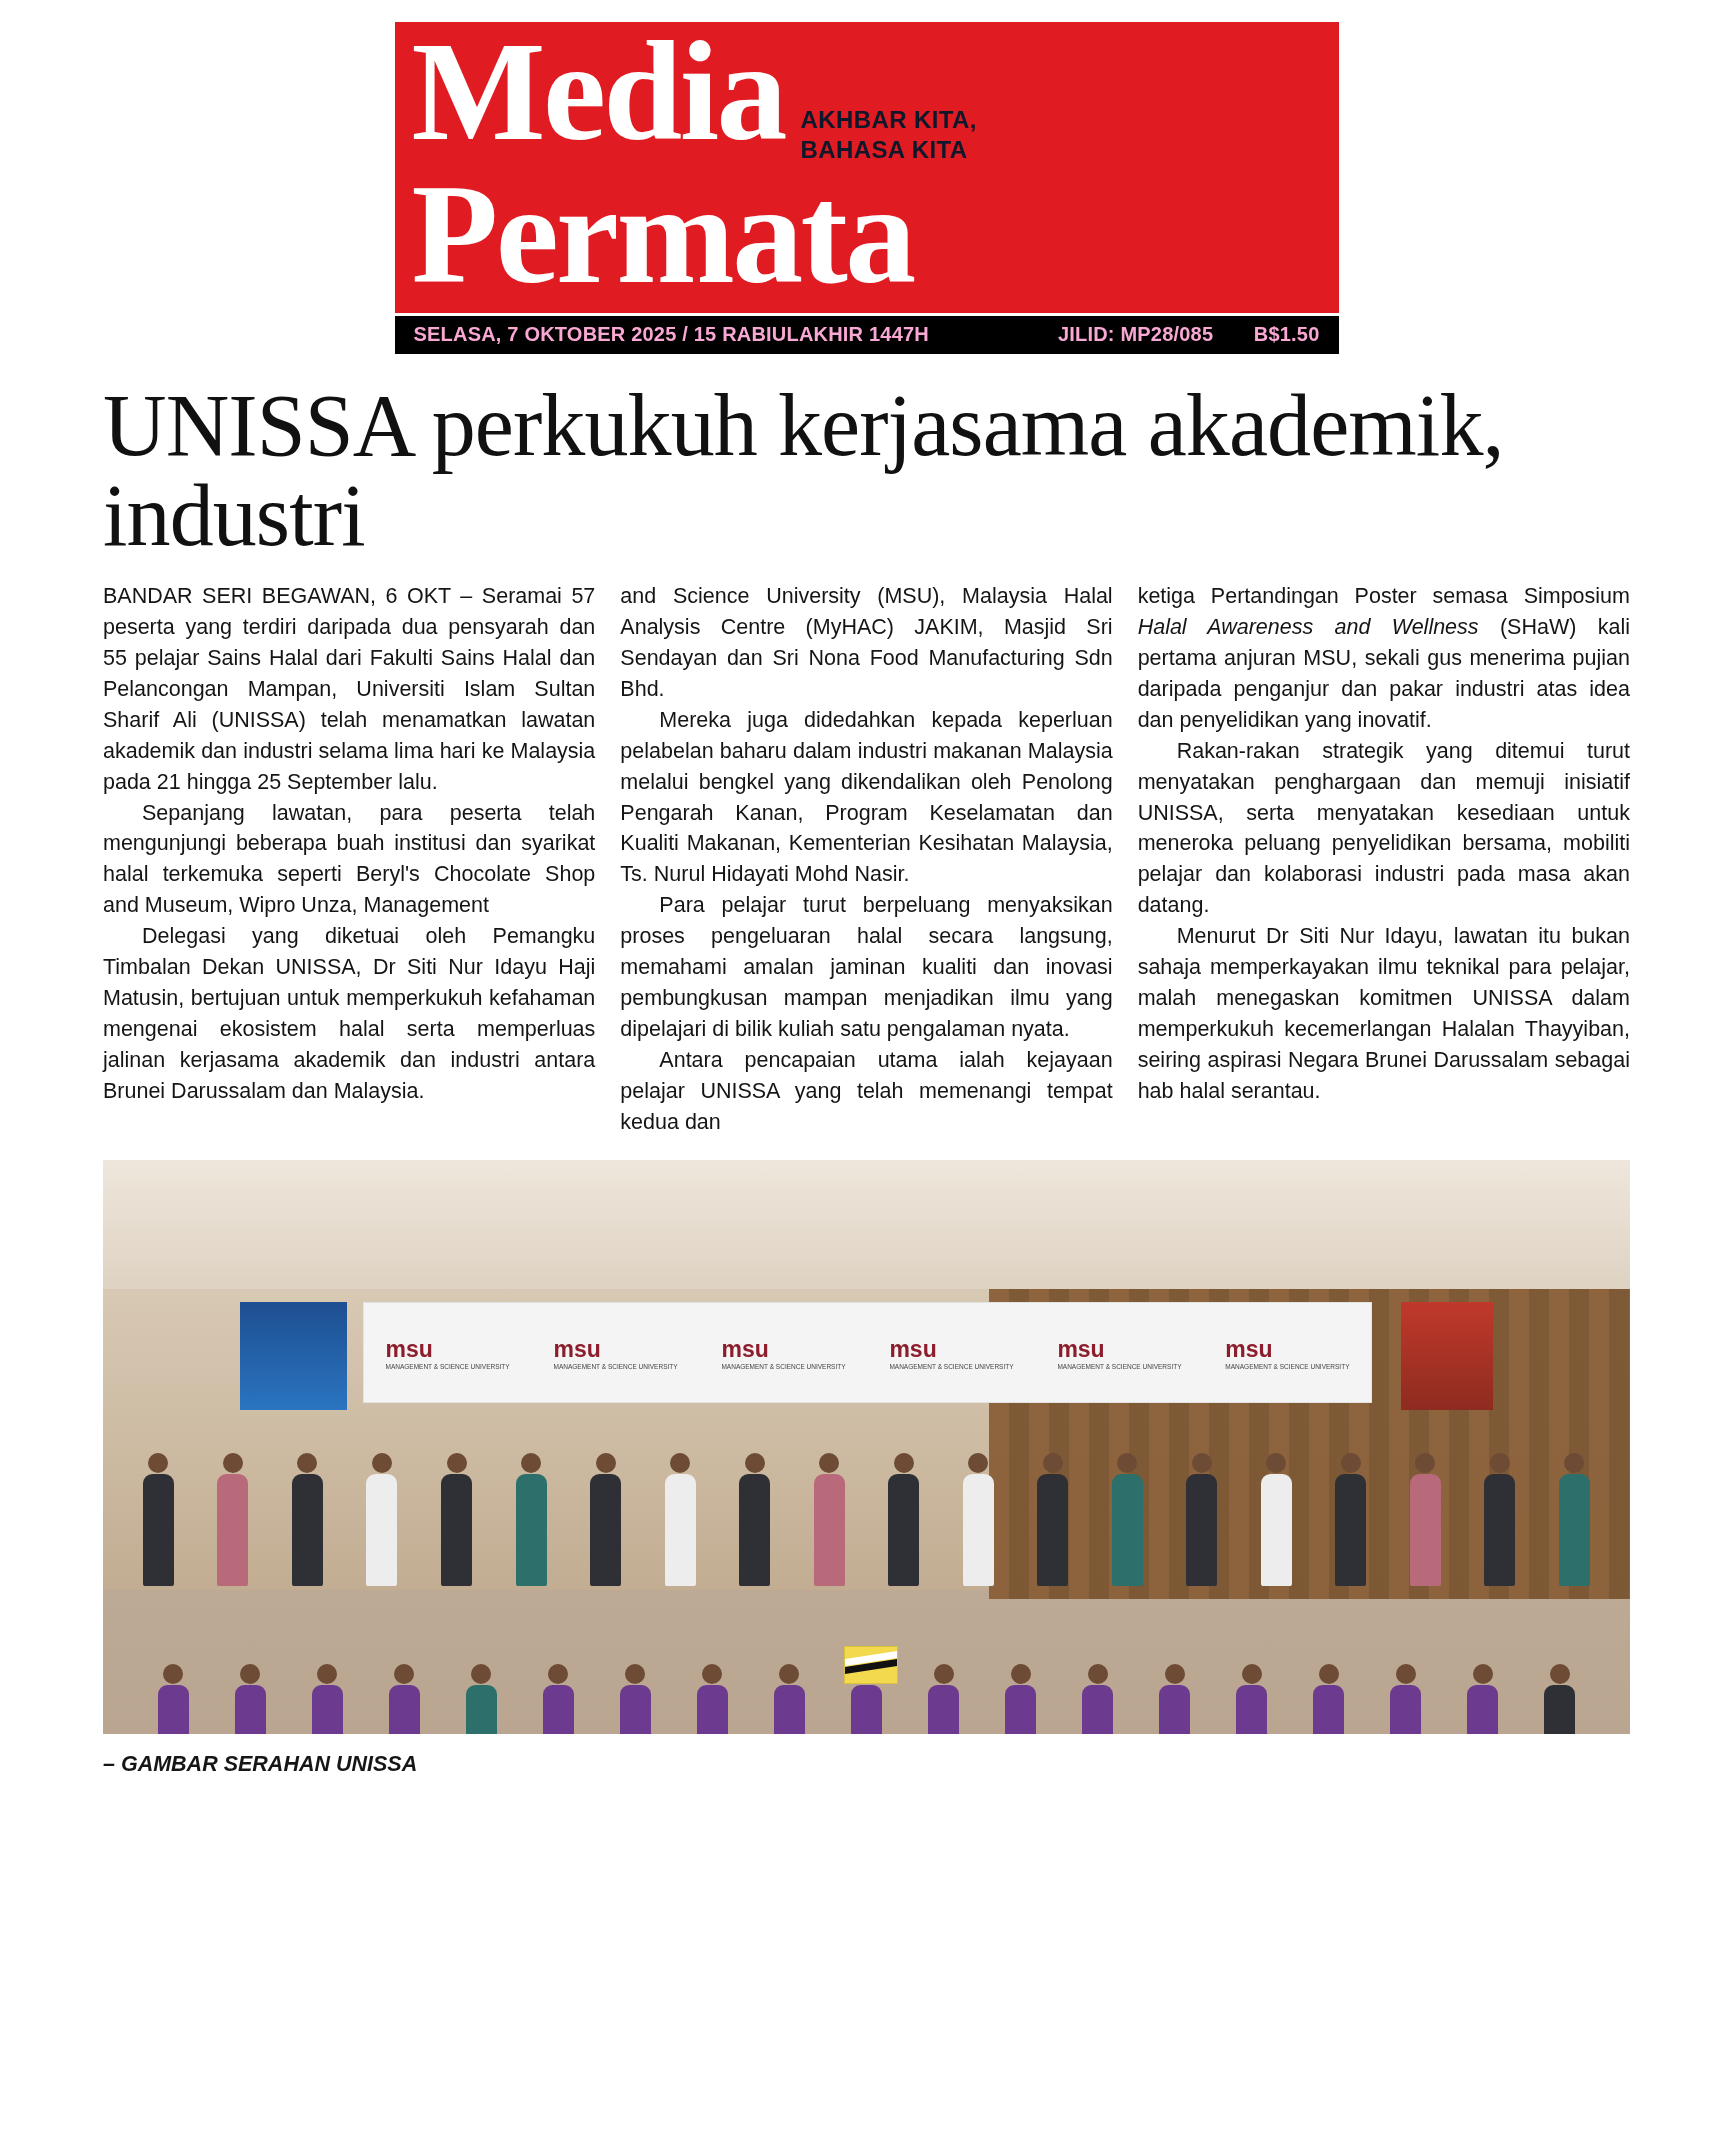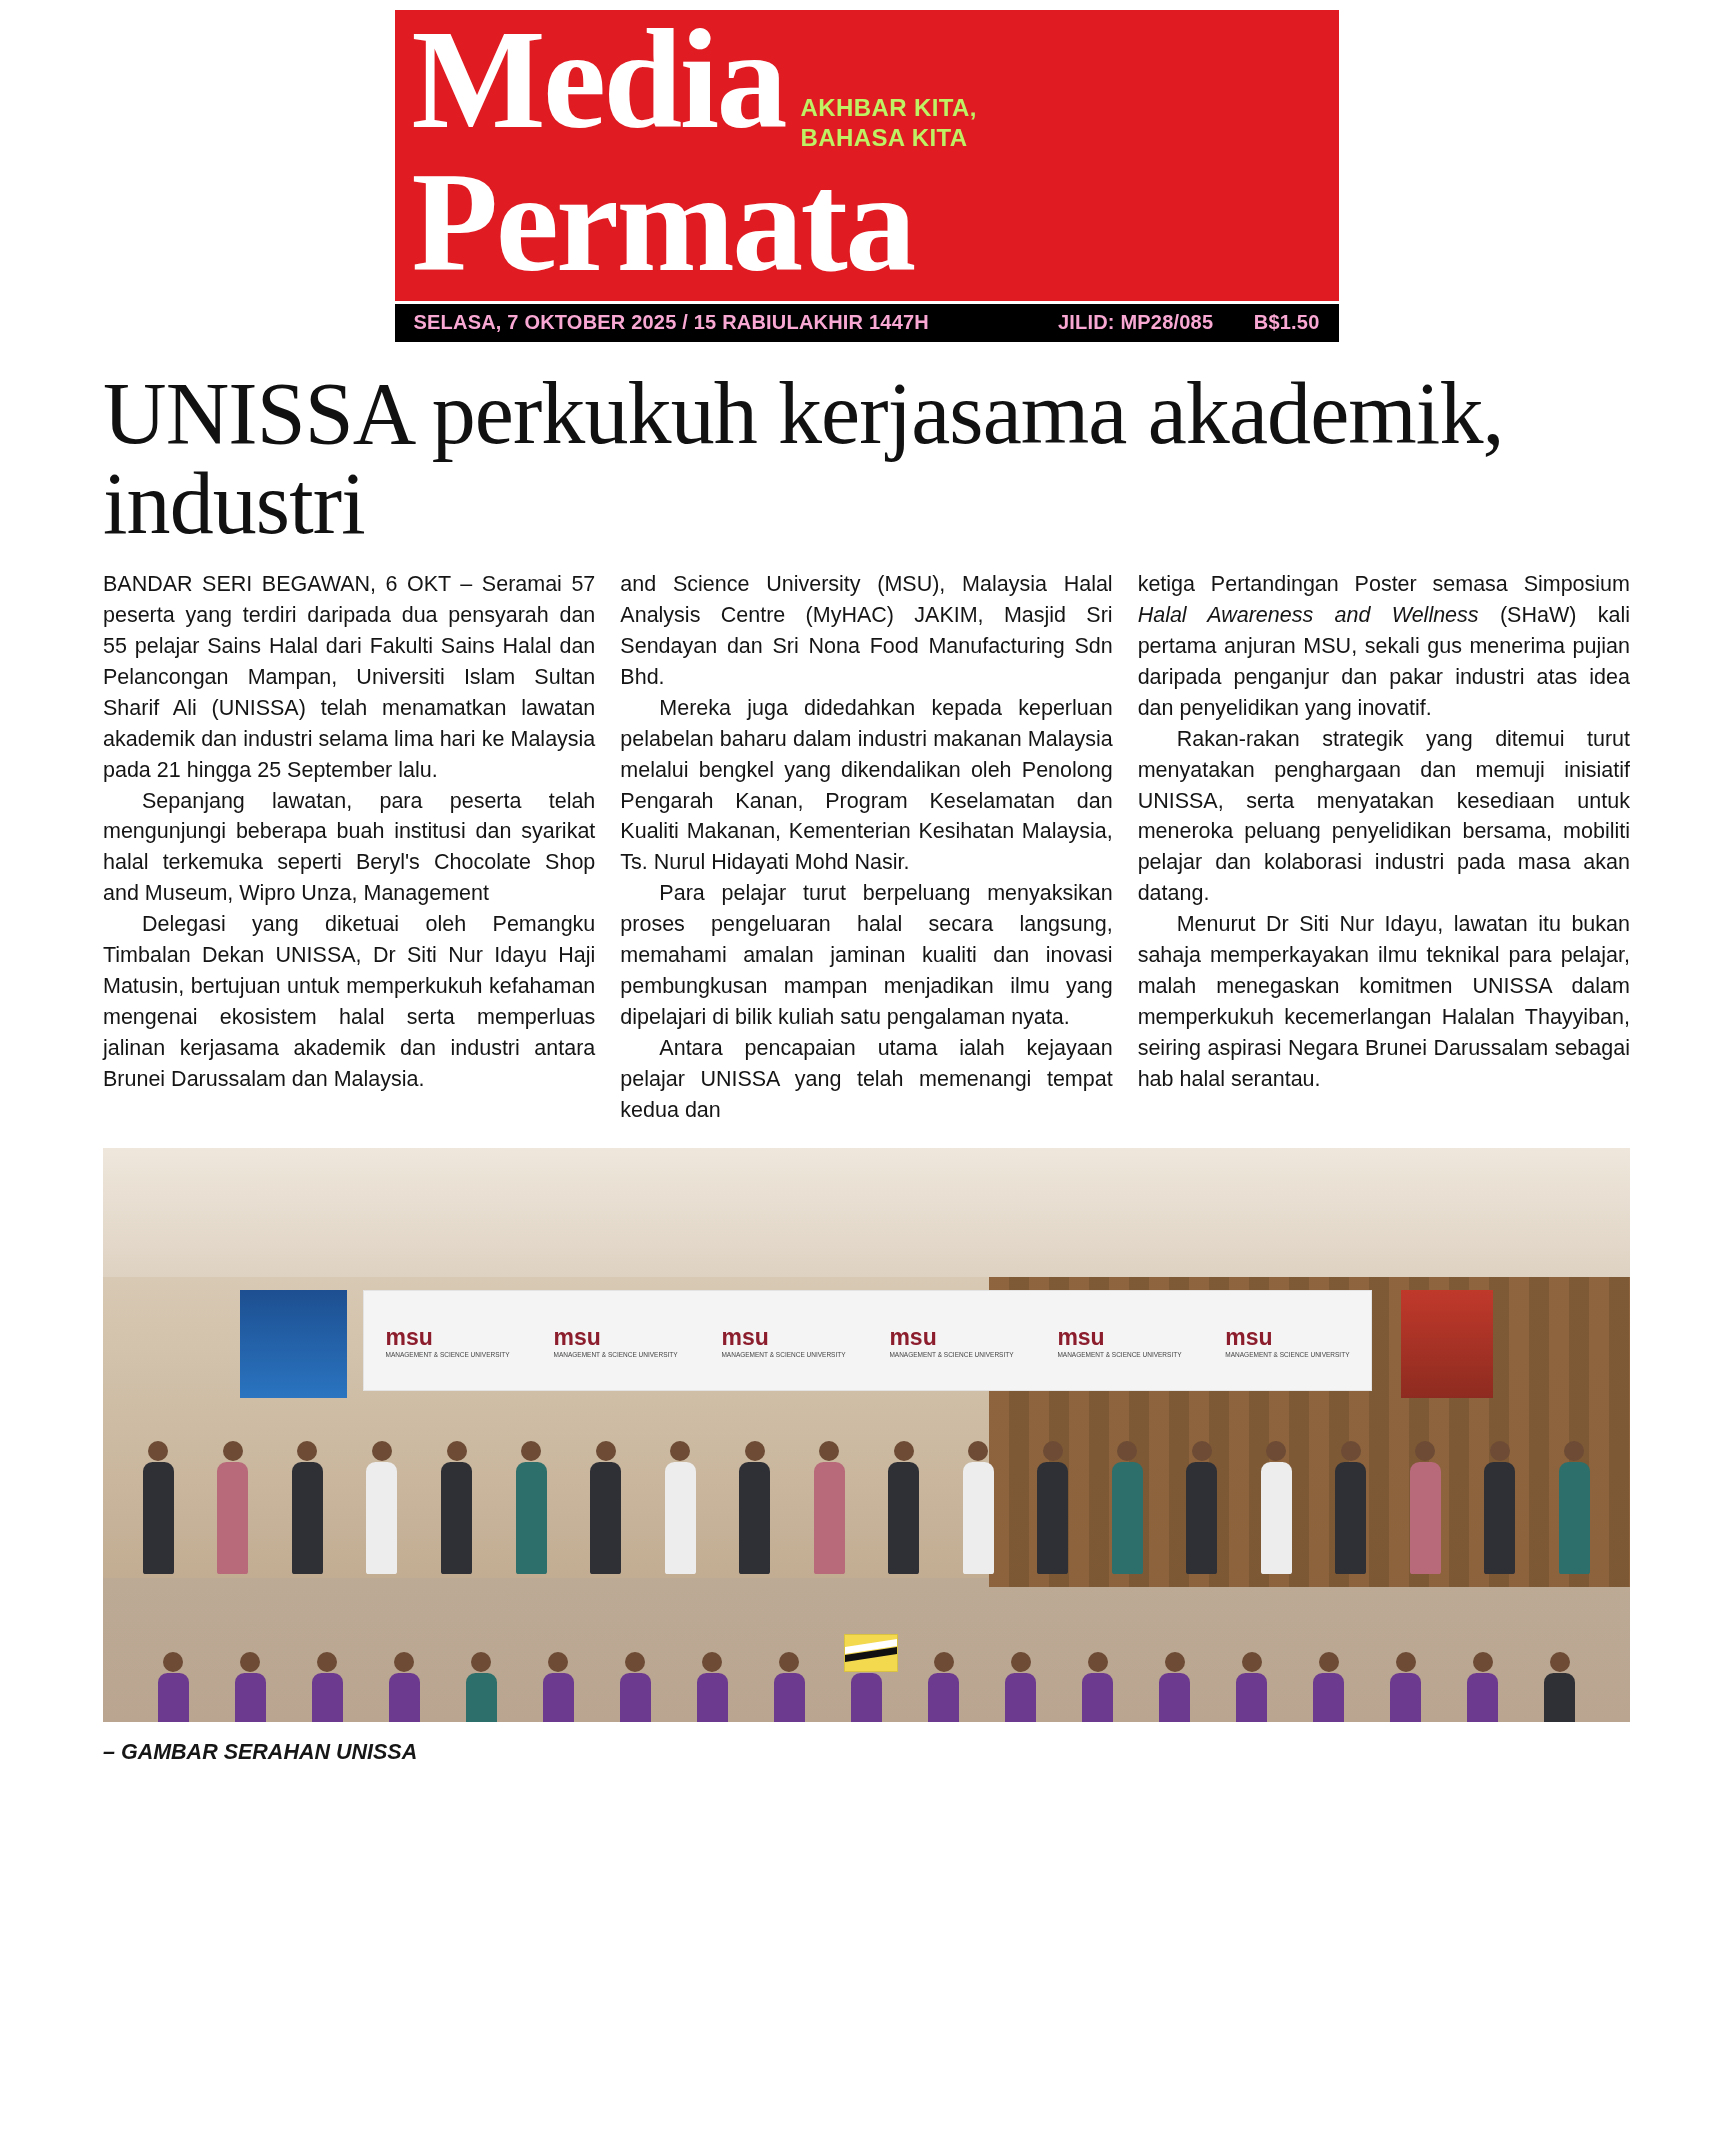--- a/index.html
+++ b/index.html
@@ -17,21 +17,21 @@
     min-height: 2470px;
     background: #ffffff;
     position: relative;
     box-sizing: border-box;
     padding: 0;
   }
 
   
   .masthead-wrap {
     width: 100%;
-    padding-top: 10px;
+    padding-top: 22px;
     display: flex;
     justify-content: center;
   }
   .masthead {
     width: 944px;
     background: #e01b22;
     box-sizing: border-box;
     padding: 11.2px 17px 18px 17px;
     position: relative;
   }
@@ -48,21 +48,21 @@
     letter-spacing: -2.6px;
   }
   .mast-word.second {
     font-size: 142px;
     line-height: 0.86;
     margin-top: 7.7px;
   }
   .mast-tag {
     margin-left: 15.5px;
     margin-top: 72px;
-    color: #bef264;
+    color: #0f172a;
     font-family: "Liberation Sans", sans-serif;
     font-weight: bold;
     font-size: 24px;
     line-height: 1.25;
     letter-spacing: 0.4px;
   }
 
   
   .infobar-wrap {
     width: 100%;

